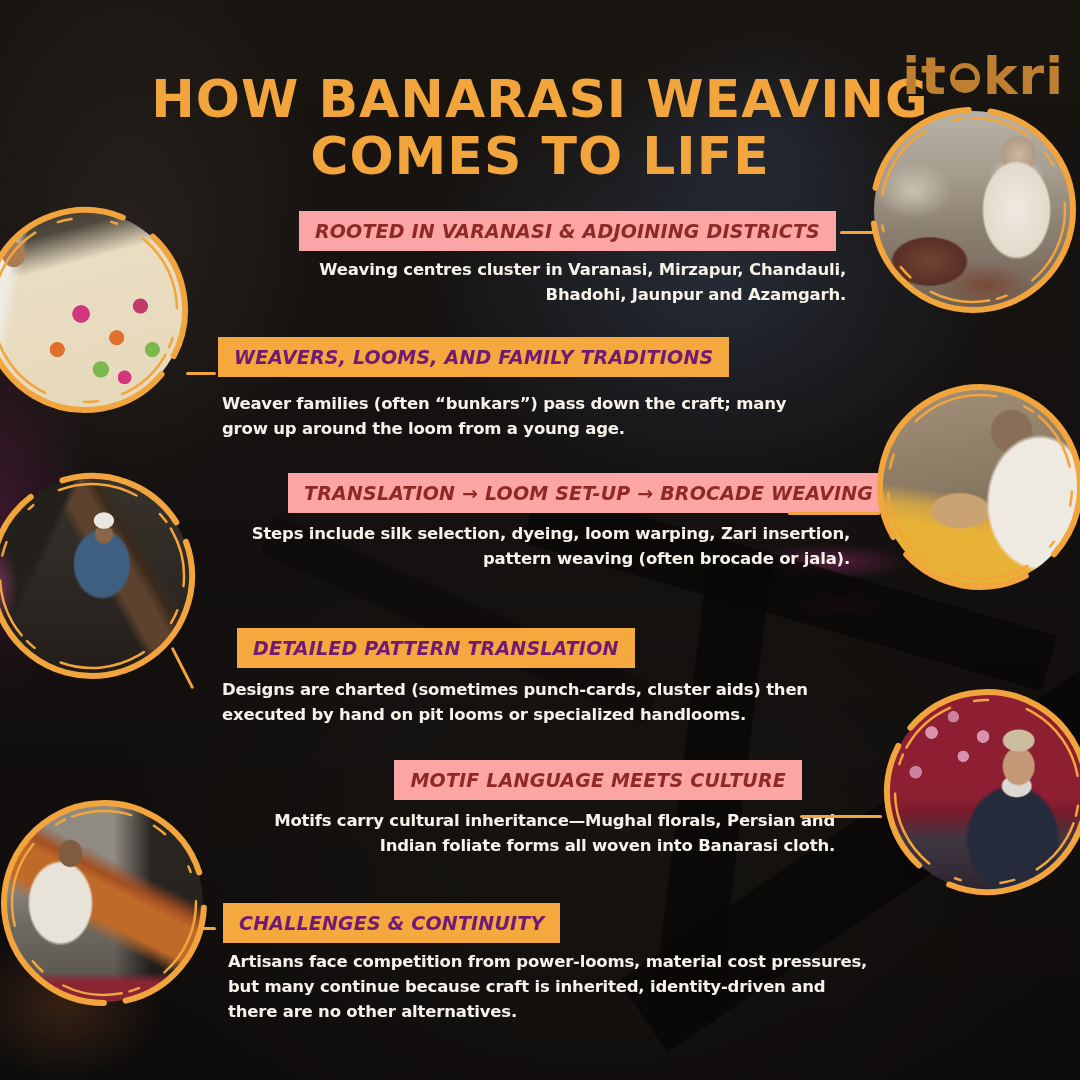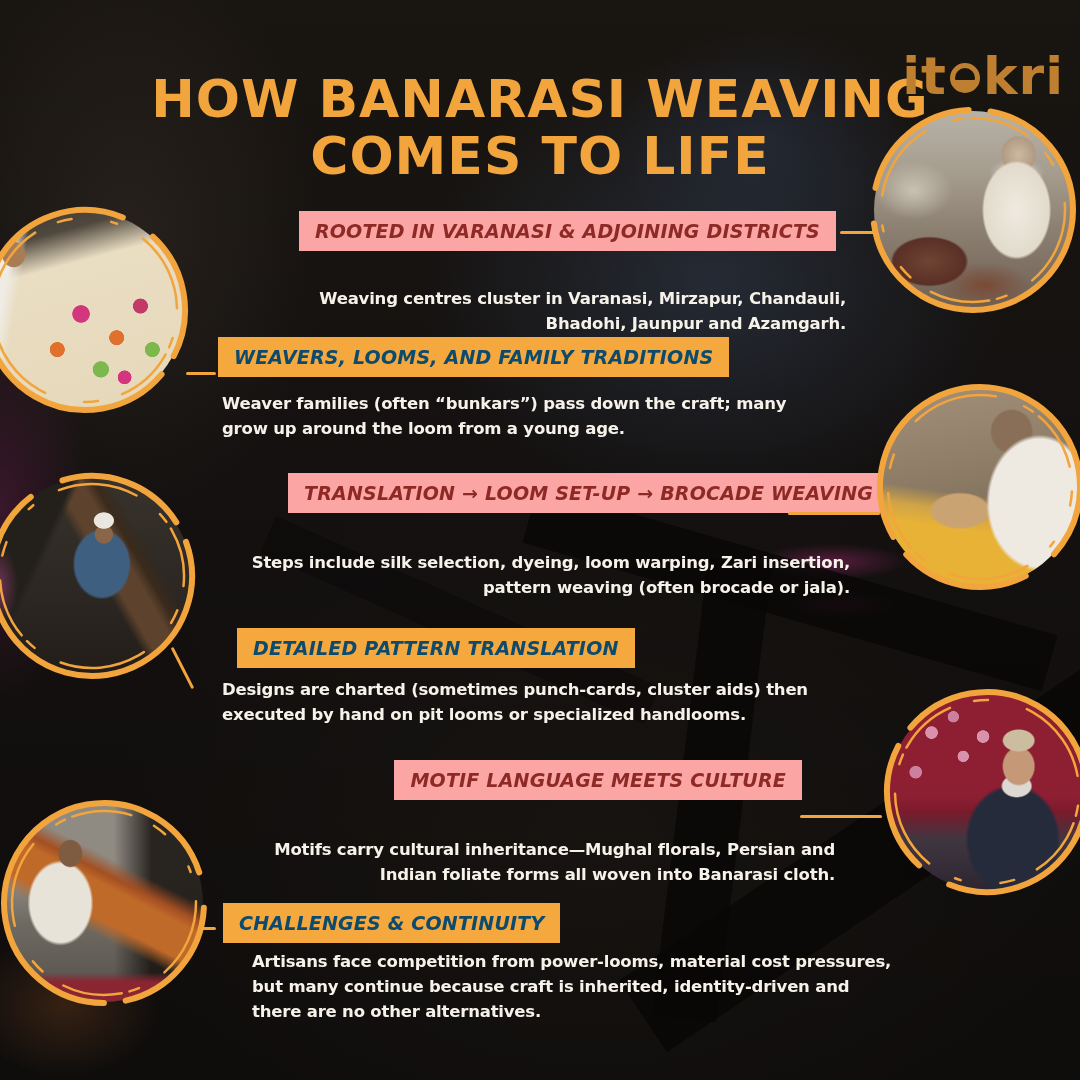--- a/index.html
+++ b/index.html
@@ -38,43 +38,43 @@
     color:#BE8030;font-weight:700;font-size:52px;letter-spacing:1px;
   }
   .logo .o{width:34px;height:34px;margin:4px 1px 0 1px;display:block;}
 
   
   .badge{
     position:absolute;font-style:italic;font-weight:700;font-size:19px;
     letter-spacing:.2px;padding:9px 16px;white-space:nowrap;
   }
   .badge.cream{background:#fca5a5;color:#8E2A26;}
-  .badge.orange{background:#F4A83D;color:#0c4a6e;text-align:center;}
+  .badge.orange{background:#F4A83D;color:#701a75;text-align:center;}
 
   
   .body{
     position:absolute;margin:0;color:#F6F1E9;font-weight:700;
     font-size:16.5px;line-height:1.5;letter-spacing:-0.2px;white-space:pre-line;
   }
-  .al-r{text-align:right;margin-top:29px;}
+  .al-r{text-align:right;}
   .al-l{text-align:left;}
 
   
   .badge.s1{top:211px;right:244px;}
   .body.s1{top:258px;right:234px;width:560px;}
   .badge.s2{top:337px;left:218px;}
   .body.s2{top:392px;left:222px;width:600px;}
   .badge.s3{top:473px;left:288px;}
   .body.s3{top:522px;right:230px;width:640px;}
   .badge.s4{top:628px;left:237px;}
   .body.s4{top:678px;left:222px;width:640px;}
   .badge.s5{top:760px;right:278px;}
   .body.s5{top:809px;right:245px;width:580px;}
   .badge.s6{top:903px;left:223px;}
-  .body.s6{top:950px;left:228px;width:640px;margin-left:24px;}
+  .body.s6{top:950px;left:228px;width:640px;}
 
   
   .dash{position:absolute;height:3px;background:#F2A53D;border-radius:2px;transform-origin:left center;}
   .d1{left:840px;top:231px;width:36px;}
   .d2{left:186px;top:372px;width:30px;}
   .d3{left:788px;top:512px;width:92px;}
   .d4{left:172px;top:646px;width:46px;transform:rotate(63deg);}
   .d5{left:800px;top:815px;width:82px;}
   .d6{left:186px;top:927px;width:30px;}
 

